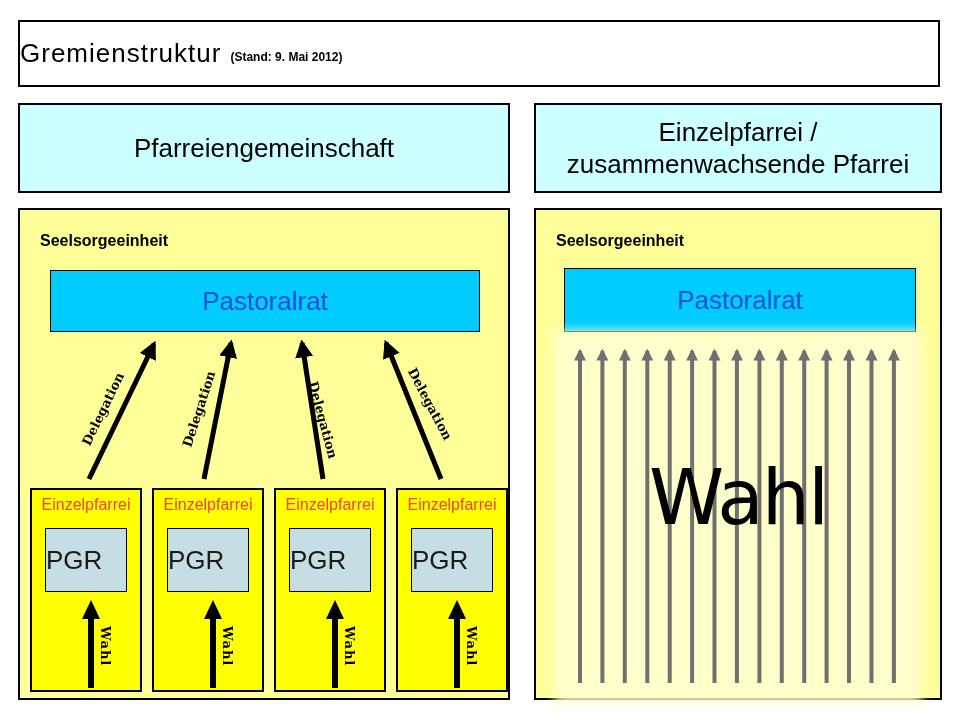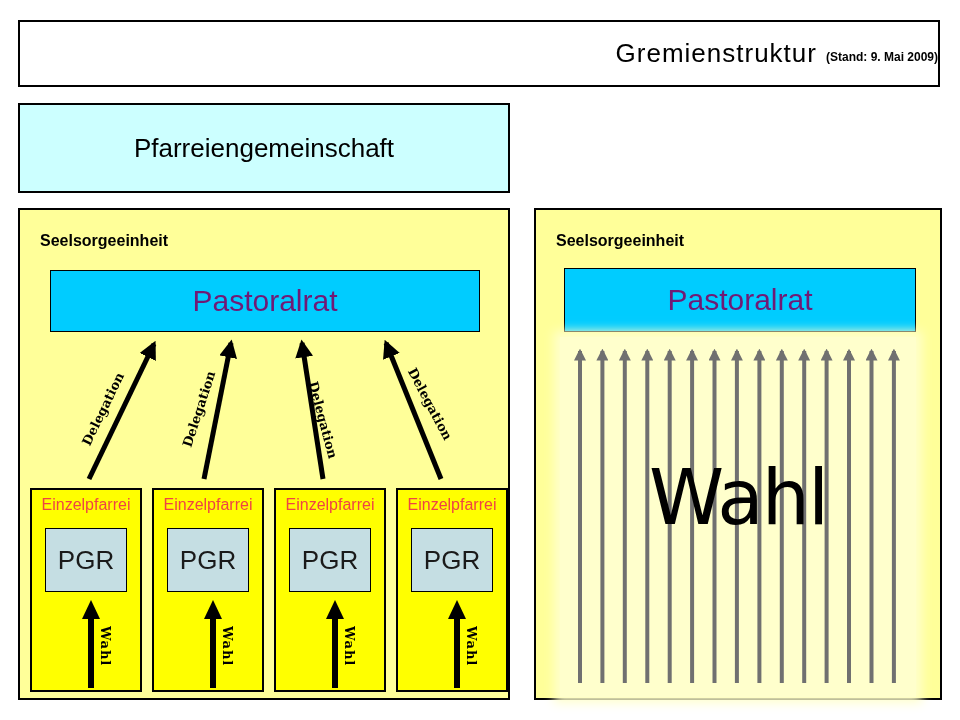--- a/index.html
+++ b/index.html
@@ -4,40 +4,40 @@
 <style>
   * { margin: 0; padding: 0; box-sizing: border-box; }
   html, body { width: 960px; height: 720px; background: #ffffff; overflow: hidden;
     font-family: "Liberation Sans", sans-serif; }
   .abs { position: absolute; }
   #stage { position: relative; width: 960px; height: 720px; background: #ffffff; }
 
   
   #title-box { left: 18px; top: 20px; width: 922px; height: 67px;
     background: #ffffff; border: 2px solid #000;
-    display: flex; align-items: center; justify-content: flex-end; }
+    display: flex; align-items: center; justify-content: flex-start; }
   #title-main { font-size: 26px; color: #000; letter-spacing: 1px; }
   #title-date { font-size: 12px; font-weight: bold; color: #000; margin-left: 9px; position: relative; top: 3px; }
 
   
   .header-box { top: 103px; height: 90px; background: #CCFFFF; border: 2px solid #000;
     display: flex; flex-direction: column; align-items: center; justify-content: center;
     font-size: 26px; color: #000; text-align: center; line-height: 1.25; }
   #header-left { left: 18px; width: 492px; }
   #header-right { left: 534px; width: 408px; }
 
   
   .panel { top: 208px; height: 492px; background: #FFFF99; border: 2px solid #000; position: absolute; }
   #panel-left { left: 18px; width: 492px; }
   #panel-right { left: 534px; width: 408px; }
   .unit-label { left: 20px; top: 22px; font-size: 16px; font-weight: bold; color: #000; text-align: right; }
 
   .council-box { background: #00CCFF; border: 1.5px solid #000;
     display: flex; align-items: center; justify-content: center;
-    font-size: 30px; color: #701a75; }
+    font-size: 26px; color: #1d4ed8; }
   #council-left { left: 30px; top: 60px; width: 430px; height: 62px; }
   #council-right { left: 28px; top: 58px; width: 352px; height: 64px; }
 
   
   #delegation-svg { left: 0; top: 0; width: 492px; height: 492px; pointer-events: none; }
   .delegation-label { font-family: "DejaVu Serif", serif; font-weight: bold;
     font-size: 13px; color: #000; white-space: nowrap; transform-origin: center; }
   #dlab-1 { left: 83px;  top: 199px; transform: translate(-50%,-50%) rotate(-64deg); }
   #dlab-2 { left: 179px; top: 199px; transform: translate(-50%,-50%) rotate(-72deg); }
   #dlab-3 { left: 303px; top: 210px; transform: translate(-50%,-50%) rotate(75deg); }
@@ -45,21 +45,21 @@
 
   
   .parish { top: 278px; width: 112px; height: 204px; background: #FFFF00;
     border: 2px solid #000; position: absolute; }
   #parish-1 { left: 10px; }  #parish-2 { left: 132px; }
   #parish-3 { left: 254px; } #parish-4 { left: 376px; }
   .parish-label { width: 100%; text-align: center; margin-top: 6px;
     font-size: 16px; color: #ef4444; }
   .pgr-box { position: absolute; left: 13px; top: 38px; width: 82px; height: 64px;
     background: #C5DEE3; border: 1.5px solid #000;
-    display: flex; align-items: center; justify-content: center;
+    display: flex; align-items: center; justify-content: flex-start;
     font-size: 26px; color: #1a1a1a; }
   .wahl-arrow-line { position: absolute; left: 56px; top: 128px; width: 6px; height: 70px; background: #000; }
   .wahl-arrow-head { position: absolute; left: 50px; top: 110px; width: 0; height: 0;
     border-left: 9px solid transparent; border-right: 9px solid transparent;
     border-bottom: 19px solid #000; }
   .wahl-small { position: absolute; left: 66px; top: 136px;
     writing-mode: vertical-rl; font-family: "DejaVu Serif", serif;
     font-weight: bold; font-size: 13px; letter-spacing: 1px; color: #000; }
 
   
@@ -70,25 +70,29 @@
     font-family: "DejaVu Sans", sans-serif; font-size: 76px; letter-spacing: -2px;
     line-height: 1; color: #000; z-index: 3; }
 </style>
 </head>
 <body>
 
 <div id="stage">
 
   <div id="title-box" class="abs">
     <span id="title-main">Gremienstruktur</span>
-    <span id="title-date">(Stand: 9. Mai 2009)</span>
+    <span id="title-date">(Stand: 9. Mai 2012)</span>
   </div>
 
   <div id="header-left" class="header-box abs">
     <div>Pfarreiengemeinschaft</div>
+  </div>
+  <div id="header-right" class="header-box abs">
+    <div>Einzelpfarrei /</div>
+    <div>zusammenwachsende Pfarrei</div>
   </div>
 
   <div id="panel-left" class="panel">
     <div class="unit-label abs">Seelsorgeeinheit</div>
 
     <div id="council-left" class="council-box abs">
       <span>Pastoralrat</span>
     </div>
 
     <svg id="delegation-svg" class="abs" viewBox="0 0 492 492">

